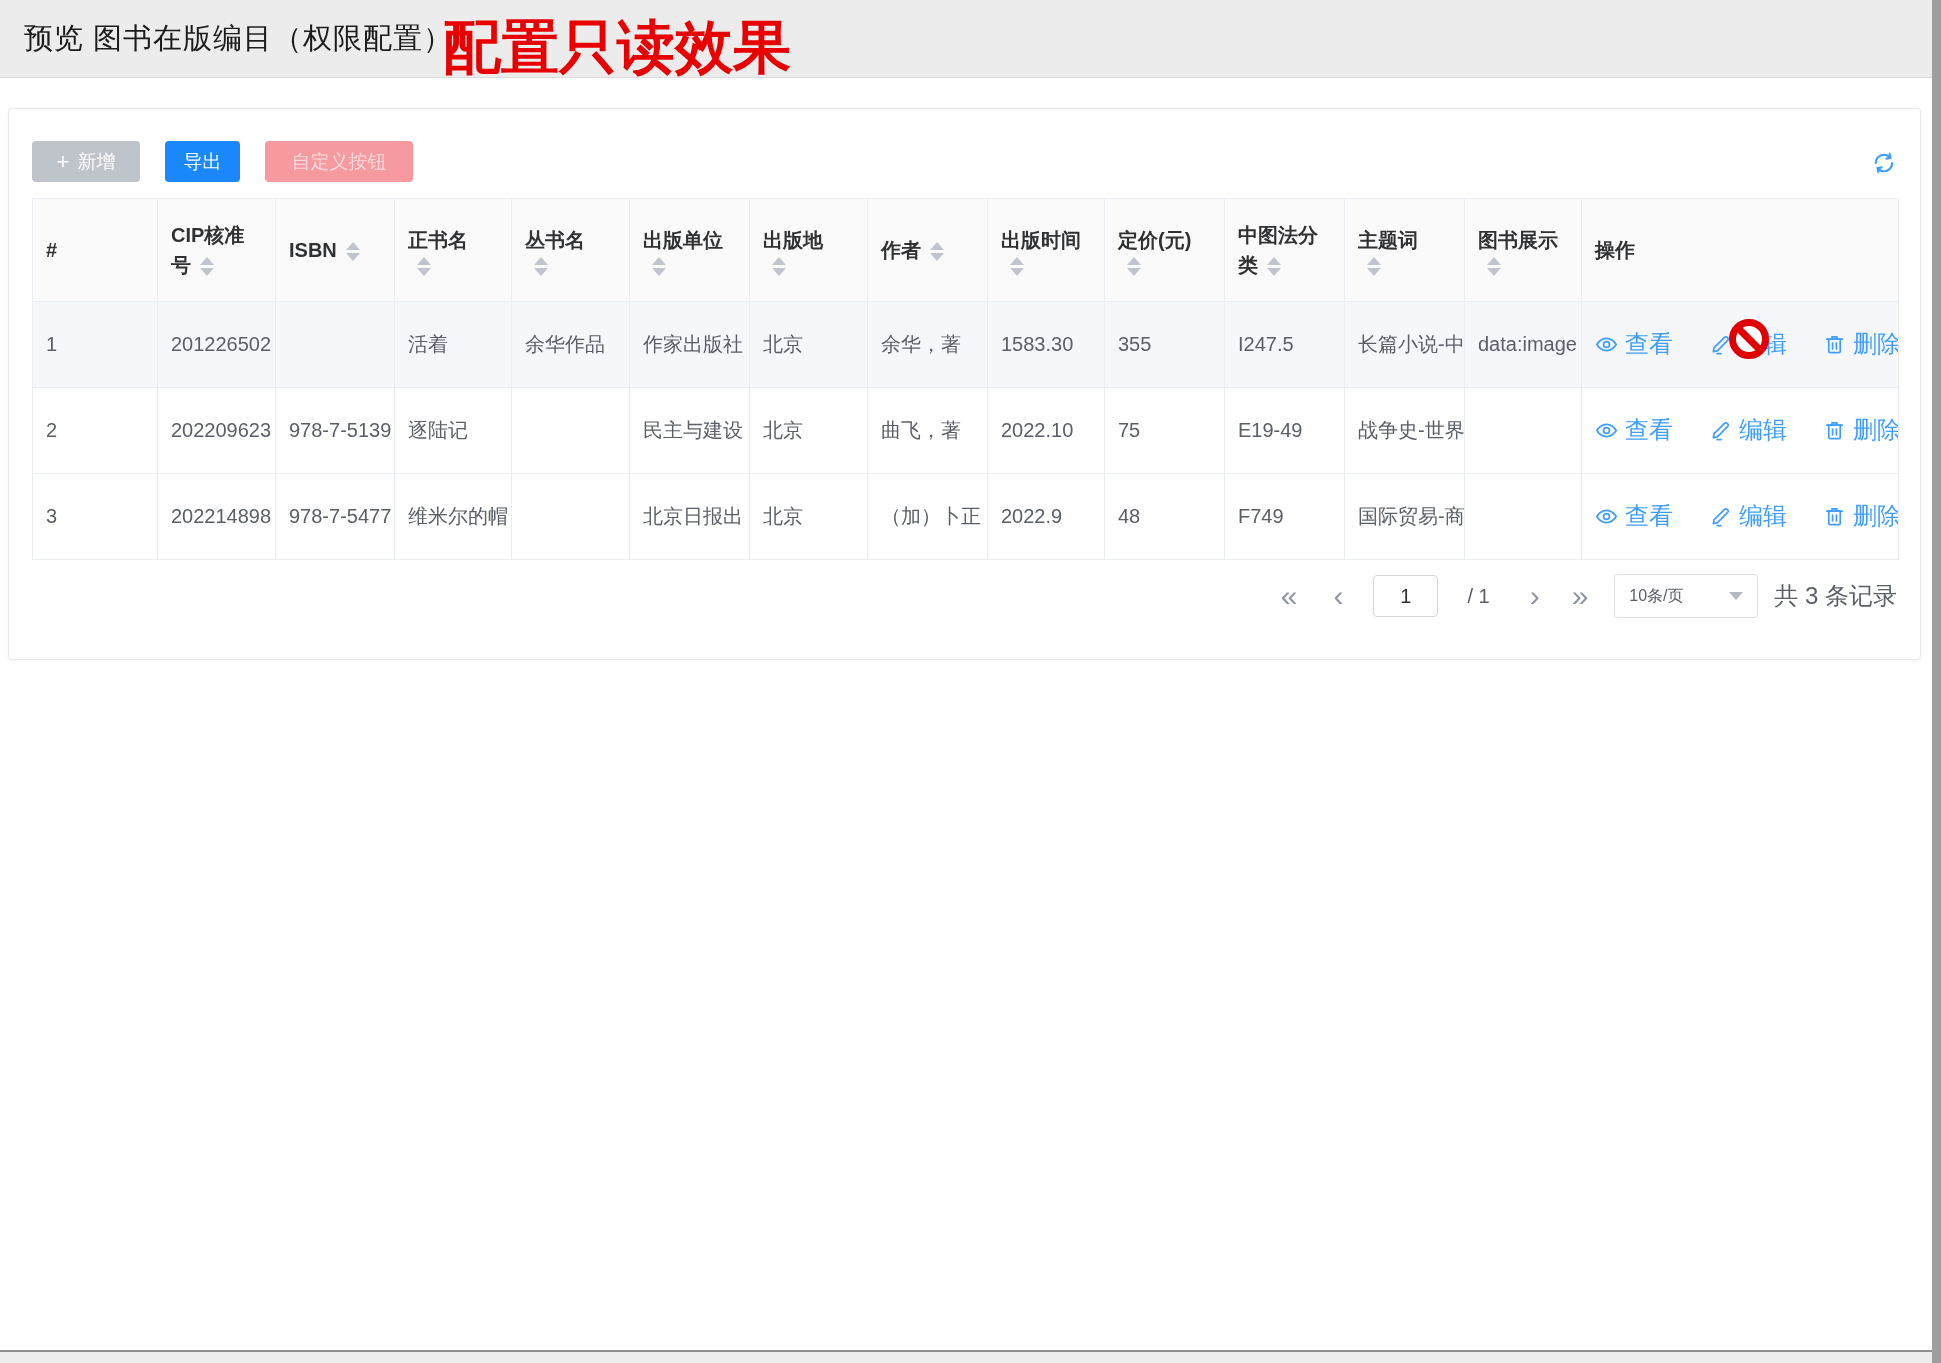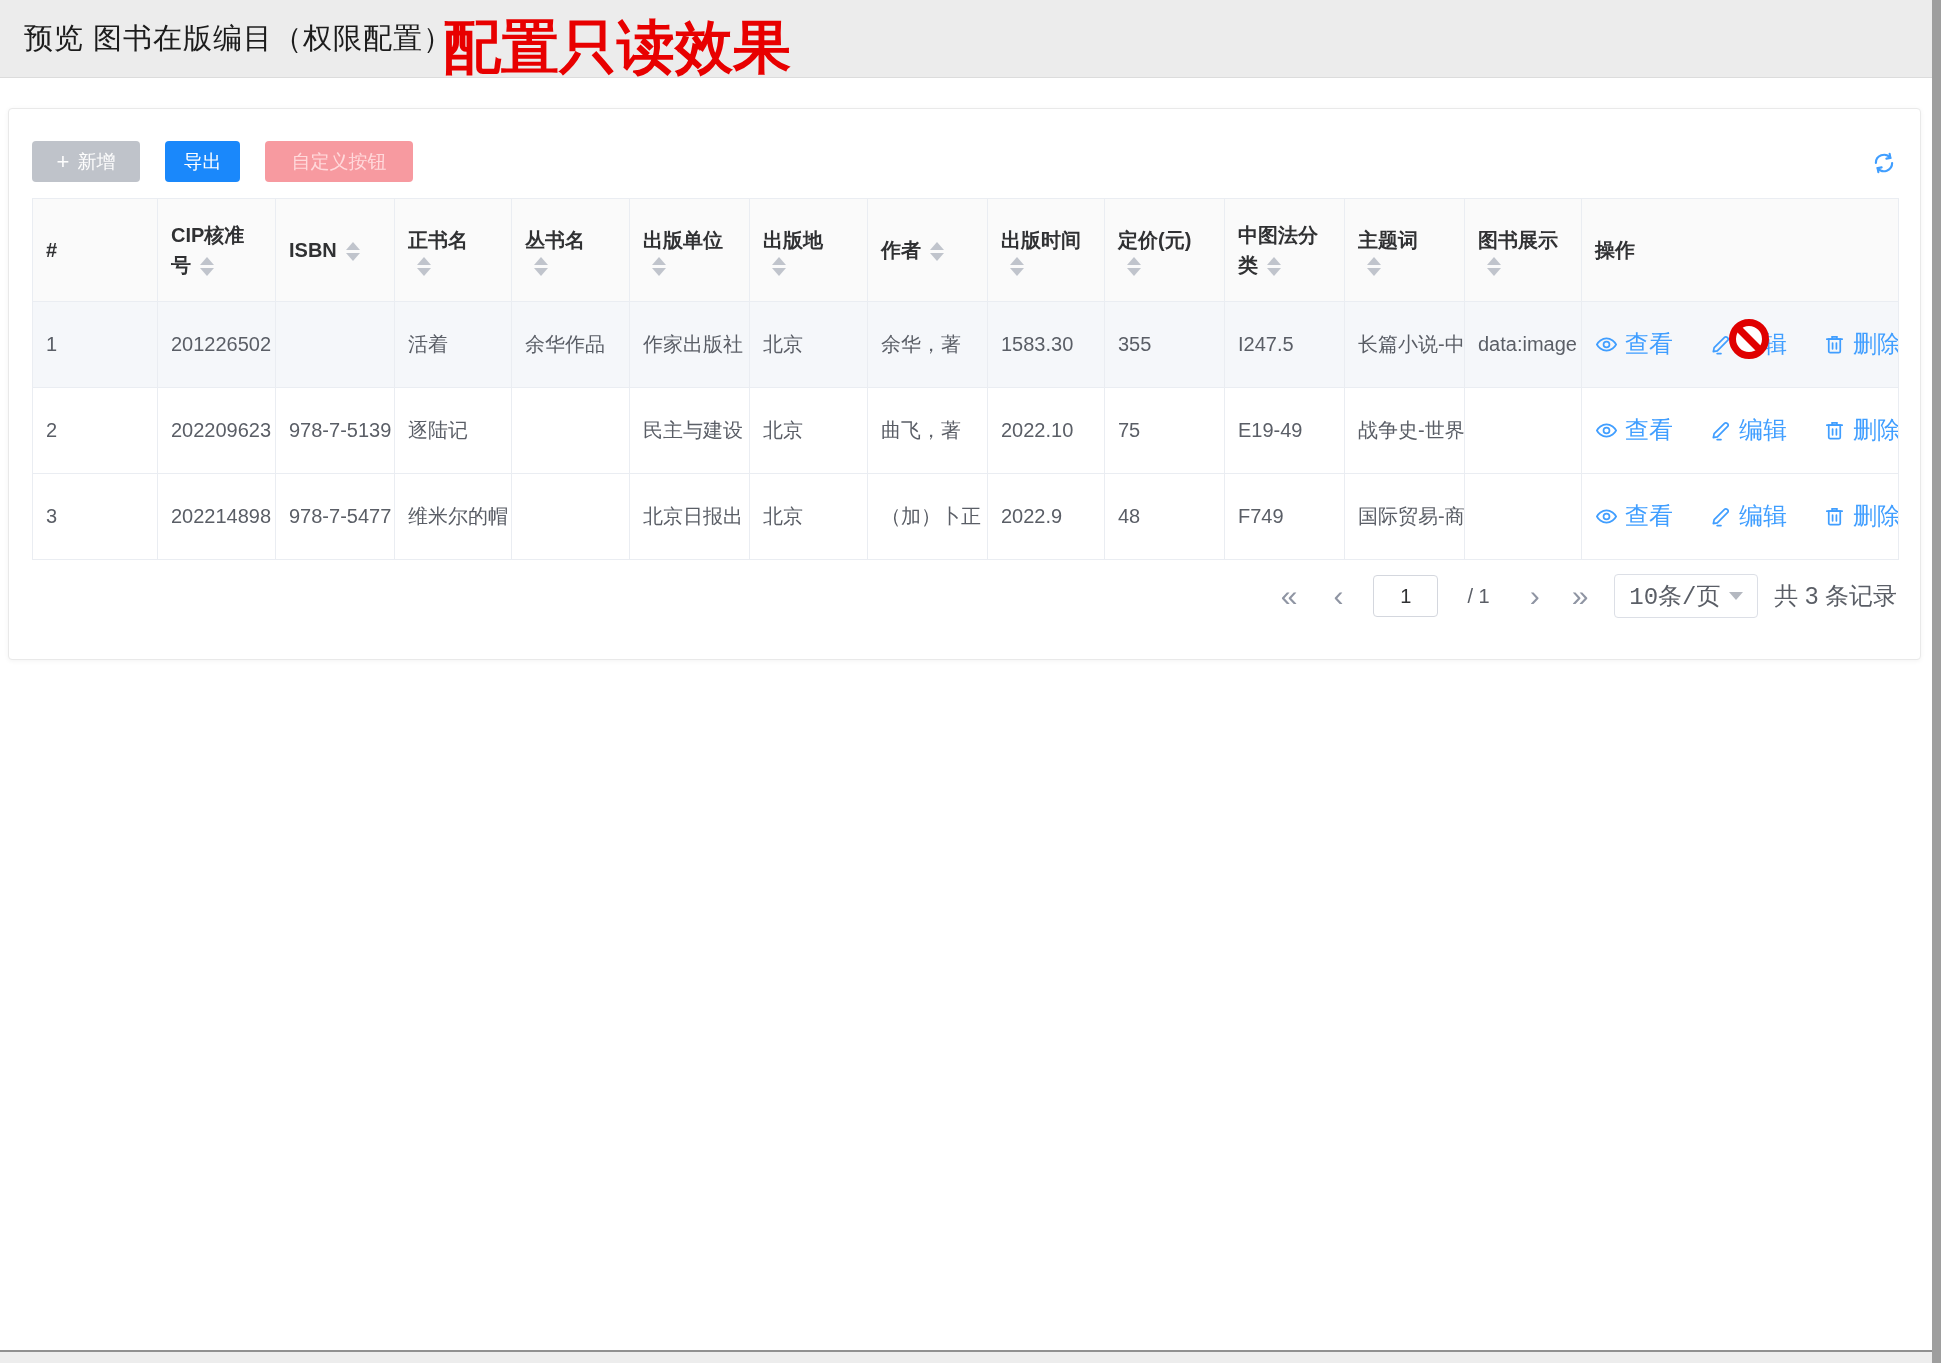--- a/index.html
+++ b/index.html
@@ -46,21 +46,21 @@
   .no-cursor { position:absolute; left:18px; top:-11px; width:44px; height:44px; z-index:5; pointer-events:none; }
 
   
   .pagination { margin-top:14px; height:44px; display:flex; align-items:center; justify-content:flex-end; }
   .pg-arrow { background:none; border:none; font-size:30px; color:#8f95a3; line-height:44px; padding:0; cursor:pointer; font-family:inherit; }
   .pg-first { margin-right:36px; } .pg-prev { margin-right:30px; }
   .pg-next { margin-right:32px; } .pg-last { margin-right:26px; }
   .page-input { width:65px; height:42px; border:1px solid #d4d7de; border-radius:4px; text-align:center; font-size:20px; color:#303133; font-family:inherit; margin-right:29px; outline:none; }
   .pg-total-pages { font-size:20px; color:#5a5e66; margin-right:40px; }
   .size-select { width:144px; height:44px; border:1px solid #dcdfe6; border-radius:4px; display:flex; align-items:center; padding:0 14px; margin-right:16px; cursor:pointer; background:#fff; }
-  .size-select .size-text { font-size:24px; color:#5a5e66; flex:1;font-family:Liberation Mono, monospace; }
+  .size-select .size-text { font-size:16px; color:#5a5e66; flex:1; }
   .dd-caret { width:0; height:0; border-left:7px solid transparent; border-right:7px solid transparent; border-top:8px solid #b4b8c0; }
   .pg-records { font-size:24px; color:#5a5e66; }
 </style>
 </head>
 <body>
 
 <div class="titlebar">
   <span class="page-title">预览 图书在版编目（权限配置）</span>
 </div>
 <div class="annotation">配置只读效果</div>

